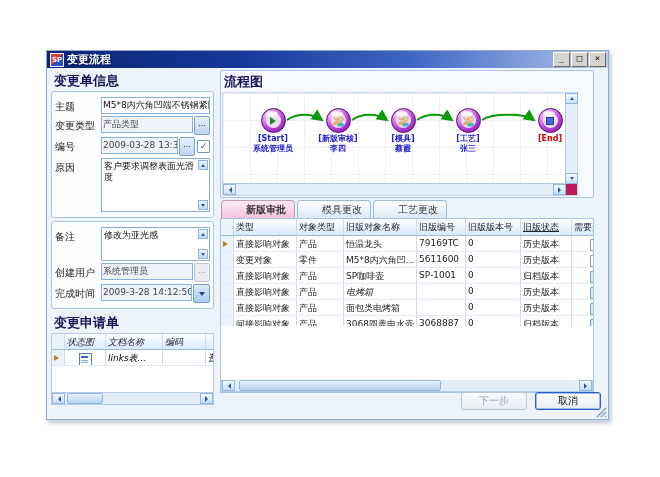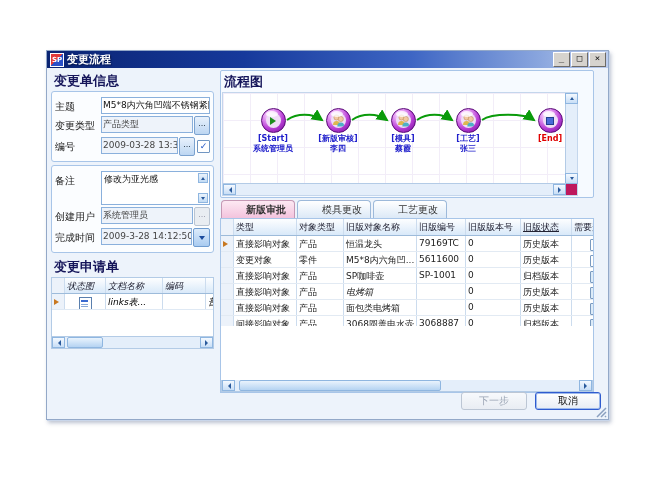--- a/index.html
+++ b/index.html
@@ -138,20 +138,30 @@
                 <div class="finput ro">产品类型</div>
                 <div class="ebtn">...</div>
               </div>
             </div>
             <div class="frow">
               <span class="flabel">编号</span>
               <div class="fctrl">
                 <div class="finput ro">2009-03-28 13:39:01</div>
                 <div class="ebtn">...</div>
                 <div class="cbx">✓</div>
+              </div>
+            </div>
+            <div class="frow">
+              <span class="flabel">原因</span>
+              <div class="fctrl">
+                <div class="ftext lg"><span>客户要求调整表面光滑度</span><div class="msb up">
+                    <div class="tri-u8"></div>
+                  </div><div class="msb dn">
+                    <div class="tri-d8"></div>
+                  </div></div>
               </div>
             </div>
           </div>
         <div class="box" id="fields-box-2" style="margin-top:3px;">
             <div class="frow">
               <span class="flabel">备注</span>
               <div class="fctrl">
                 <div class="ftext sm"><span>修改为亚光感</span><div class="msb up">
                     <div class="tri-u8"></div>
                   </div><div class="msb dn">

